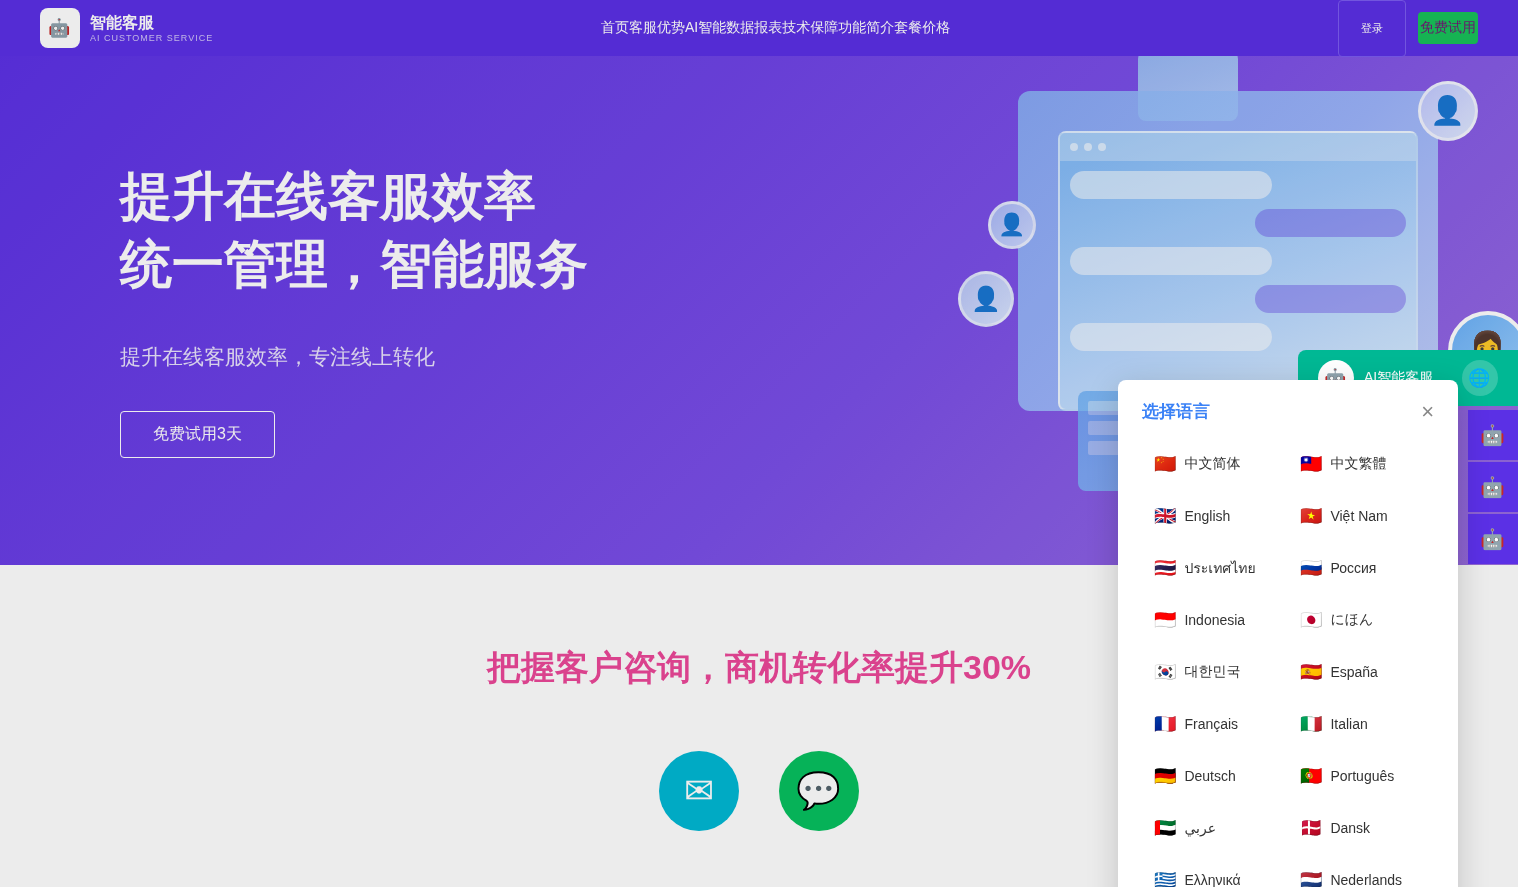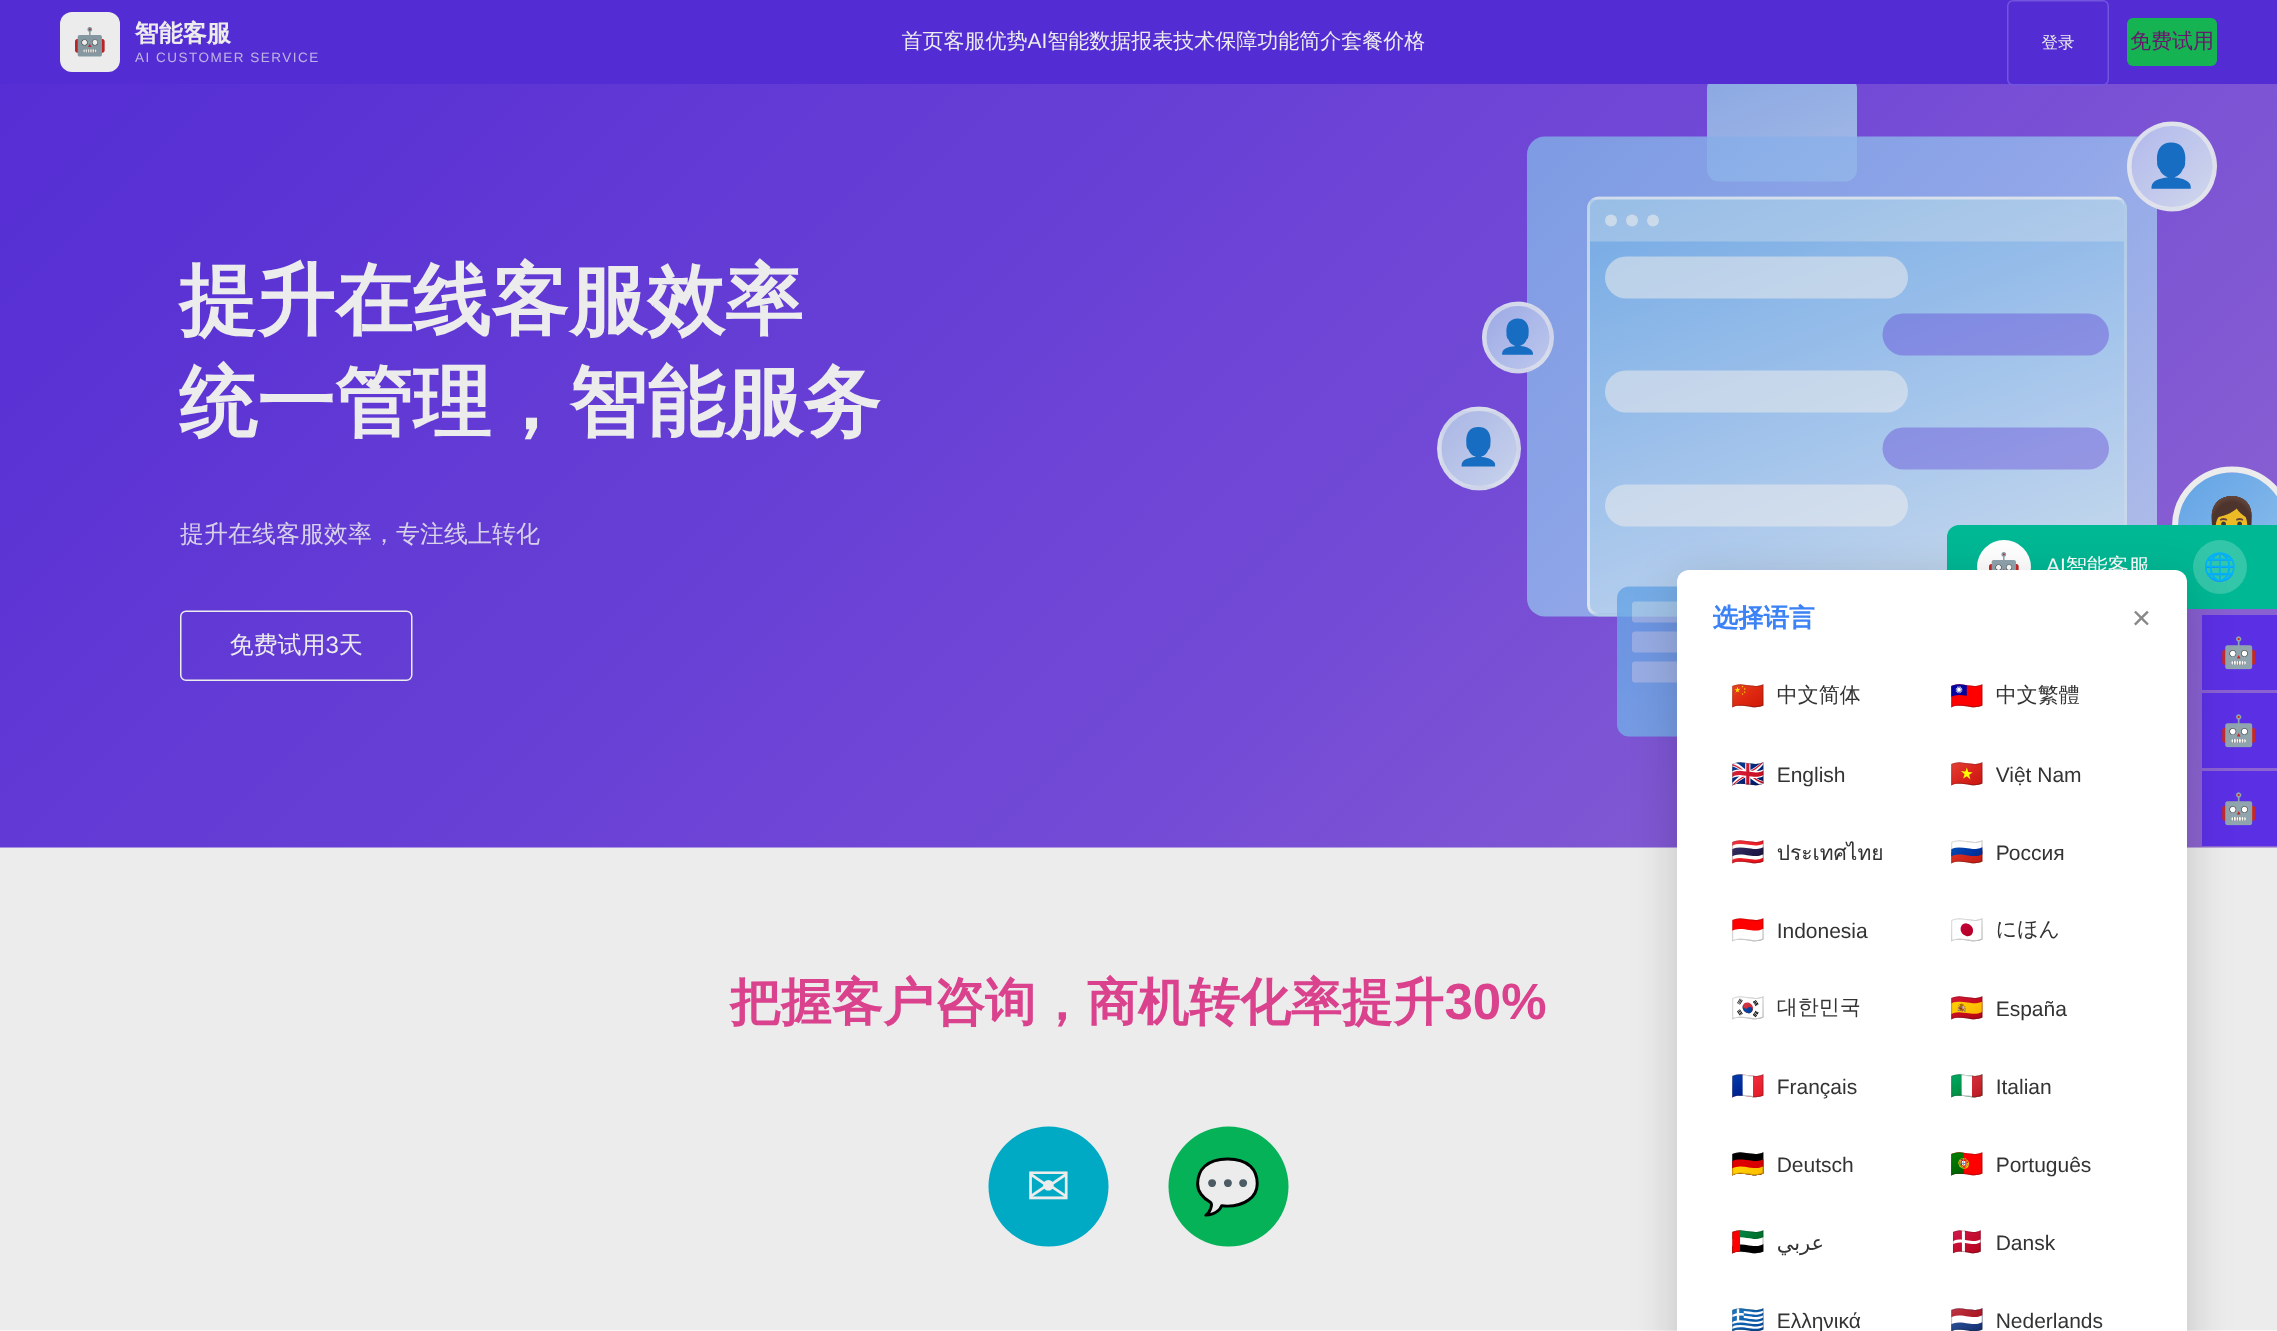--- a/index.html
+++ b/index.html
@@ -32,21 +32,21 @@
     }
 
     
     .hero {
       background: linear-gradient(135deg, #5b30e5 0%, #7b4fe8 60%, #9b6fe0 100%);
       min-height: 565px; padding-top: 56px;
       display: flex; align-items: center; position: relative; overflow: hidden;
     }
     .hero-content { padding: 60px 0 60px 120px; flex: 1; }
     .hero-title { color: #fff; font-size: 52px; font-weight: bold; line-height: 1.3; margin-bottom: 16px; }
-    .hero-subtitle { color: rgba(255,255,255,0.85); font-size: 16px; margin-bottom: 40px; margin-top: 44px; }
+    .hero-subtitle { color: rgba(255,255,255,0.85); font-size: 21px; margin-bottom: 40px; margin-top: 44px; }
     .btn-trial {
       border: 1.5px solid #fff; background: transparent; color: #fff;
       padding: 12px 32px; font-size: 16px; border-radius: 4px; cursor: pointer;
     }
     .hero-image {
       position: absolute; right: 0; top: 56px; width: 560px; height: 509px;
       display: flex; align-items: center; justify-content: center;
     }
 
     

